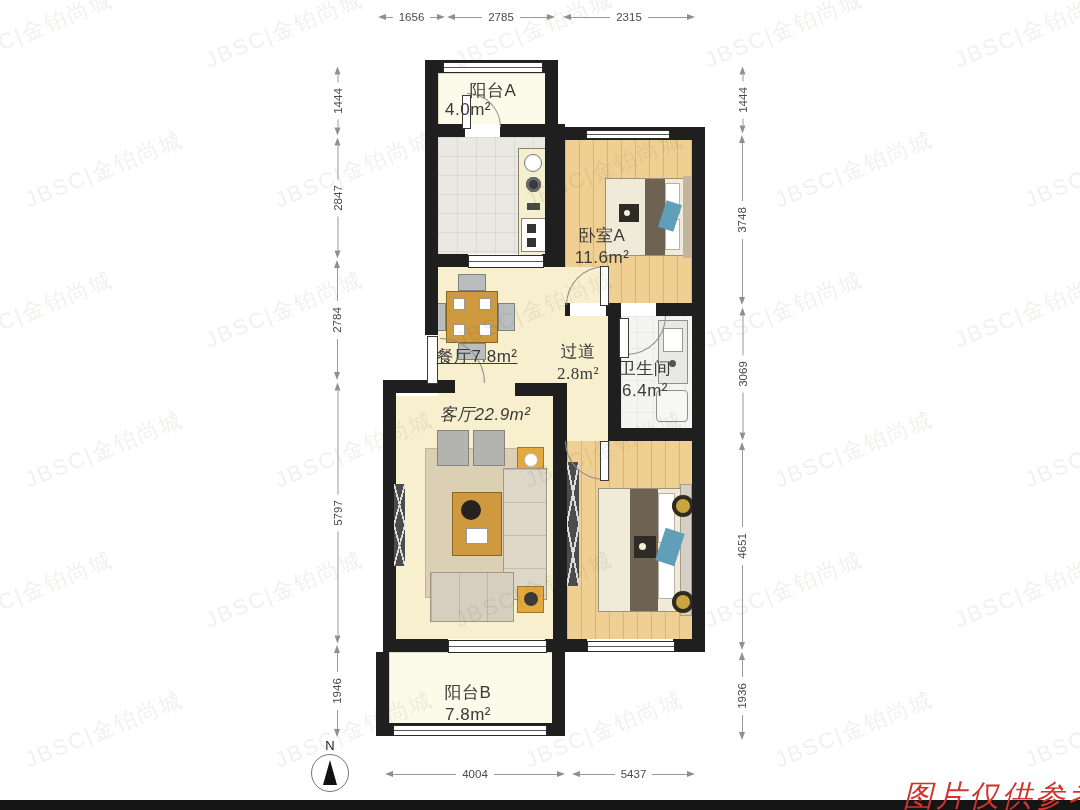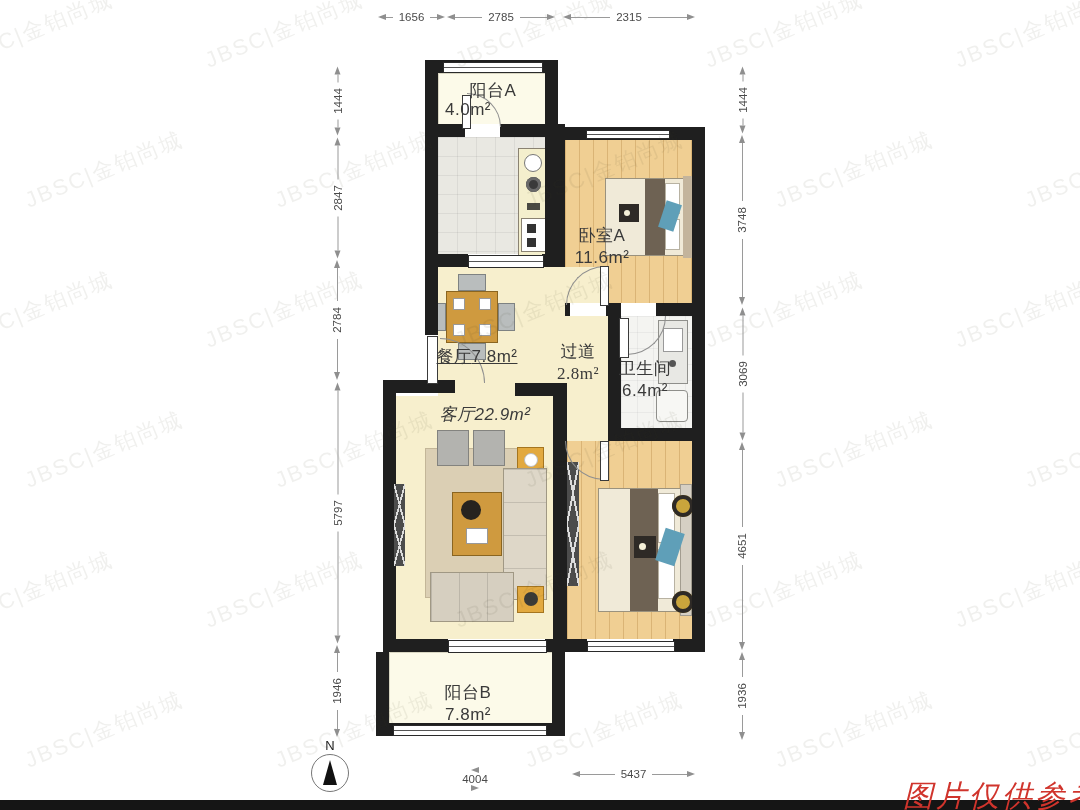--- a/index.html
+++ b/index.html
@@ -312,21 +312,21 @@
       <span class="ah r"></span>
   </div>
   <div class="dim v" style="left:698px;top:689px;width:88px;">
     <span class="ah l"></span>
       <span class="ln"></span>
       <span class="lbl">1936</span>
       <span class="ln"></span>
       <span class="ah r"></span>
   </div>
 
-  <div class="dim" style="left:385px;top:767px;width:180px;flex-direction:column;">
+  <div class="dim" style="left:385px;top:767px;width:180px;">
     <span class="ah l"></span>
       <span class="ln"></span>
       <span class="lbl">4004</span>
       <span class="ln"></span>
       <span class="ah r"></span>
   </div>
   <div class="dim" style="left:572px;top:767px;width:123px;">
     <span class="ah l"></span>
       <span class="ln"></span>
       <span class="lbl">5437</span>

